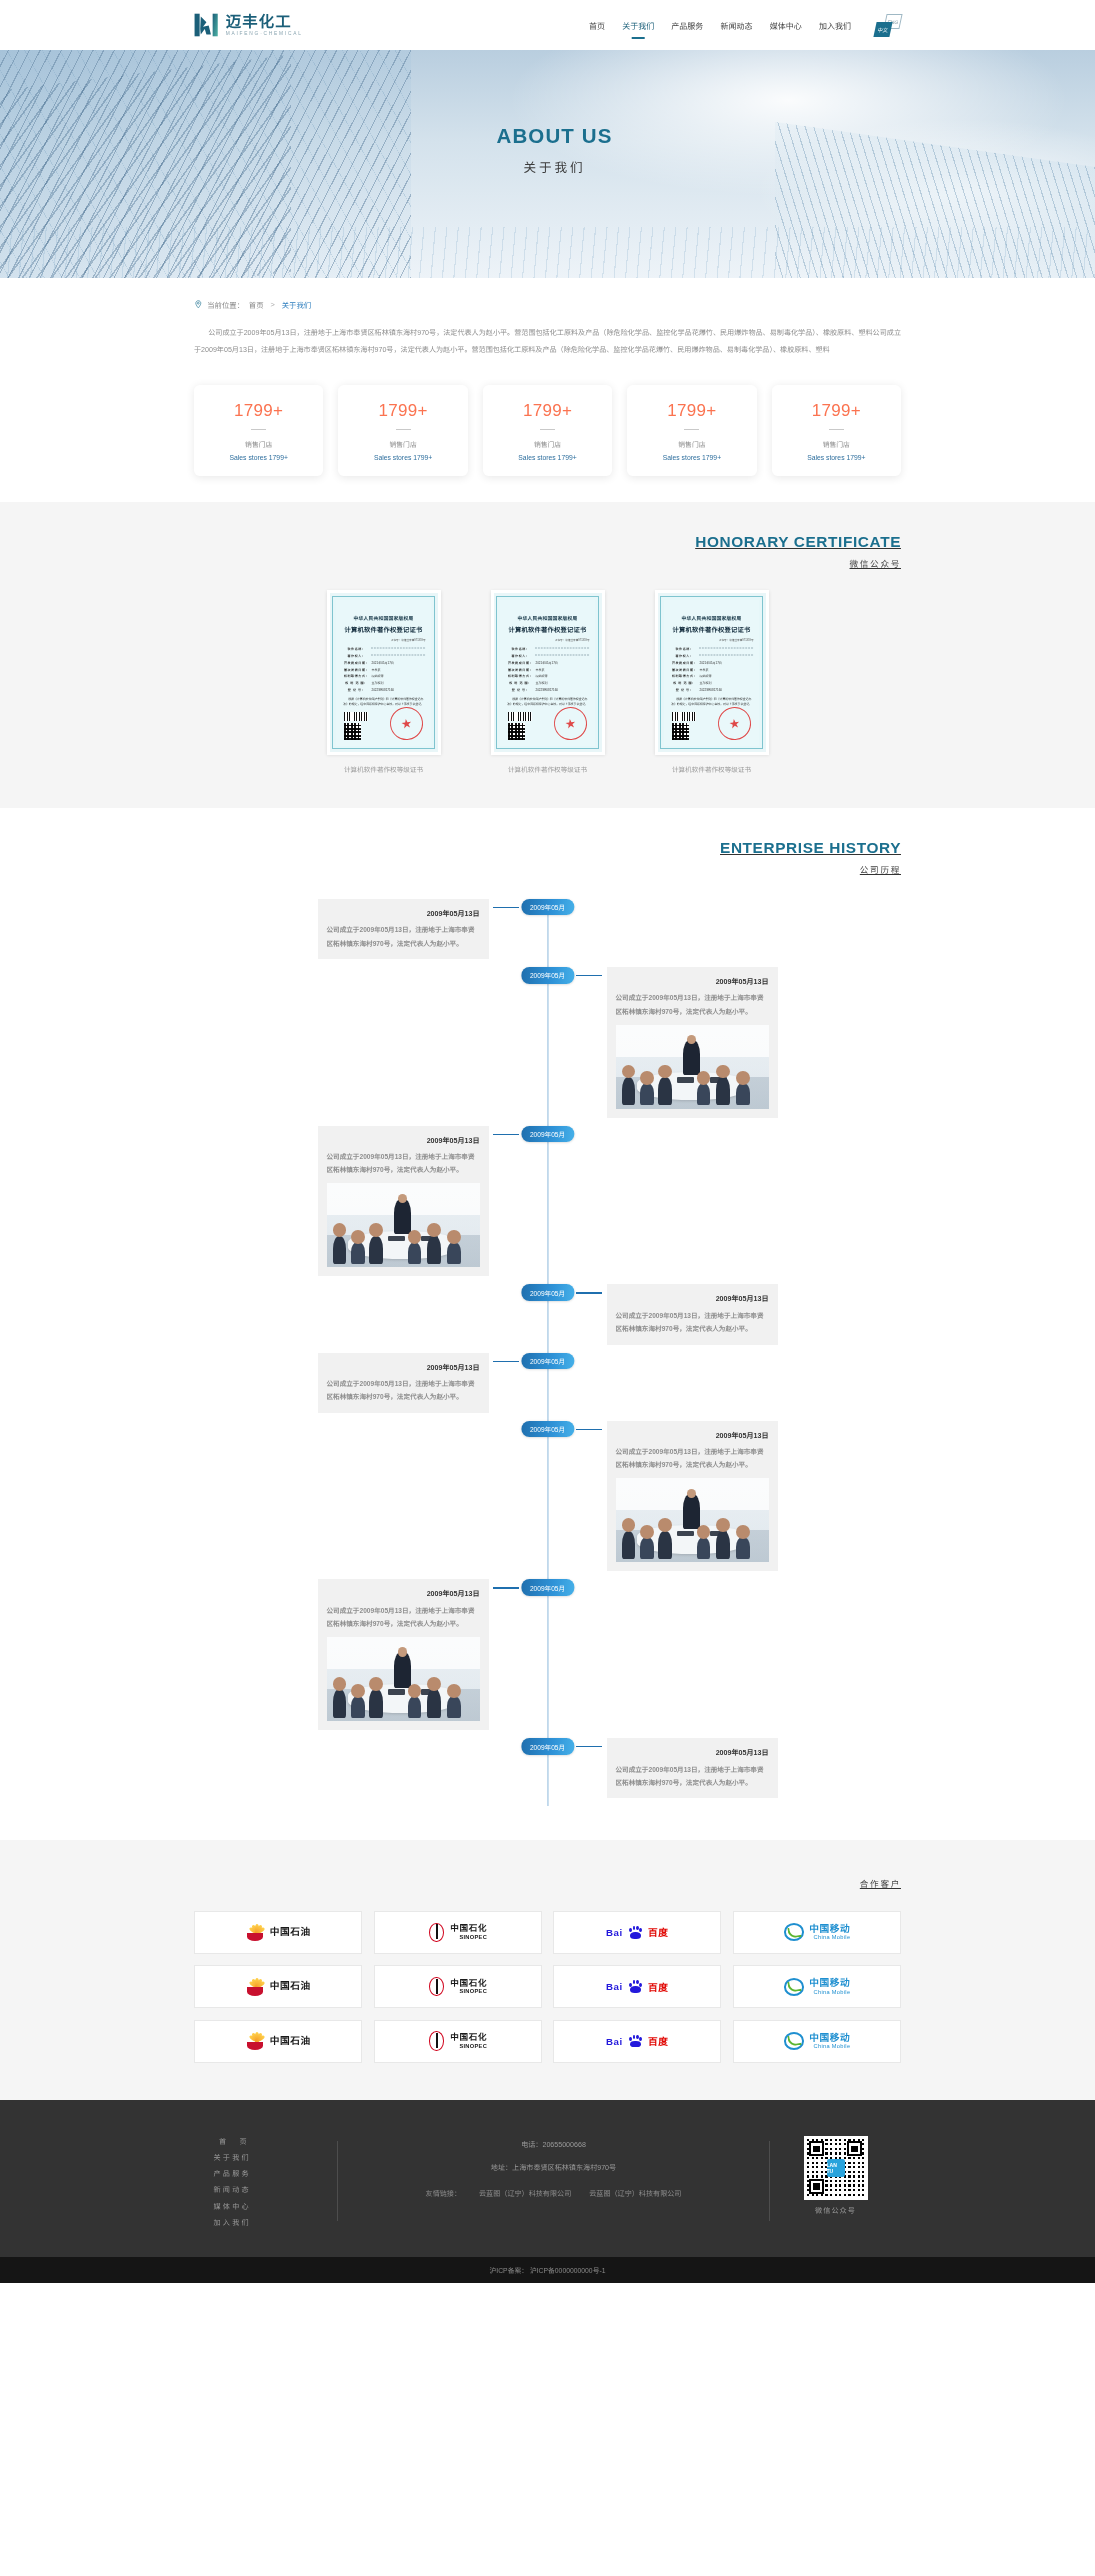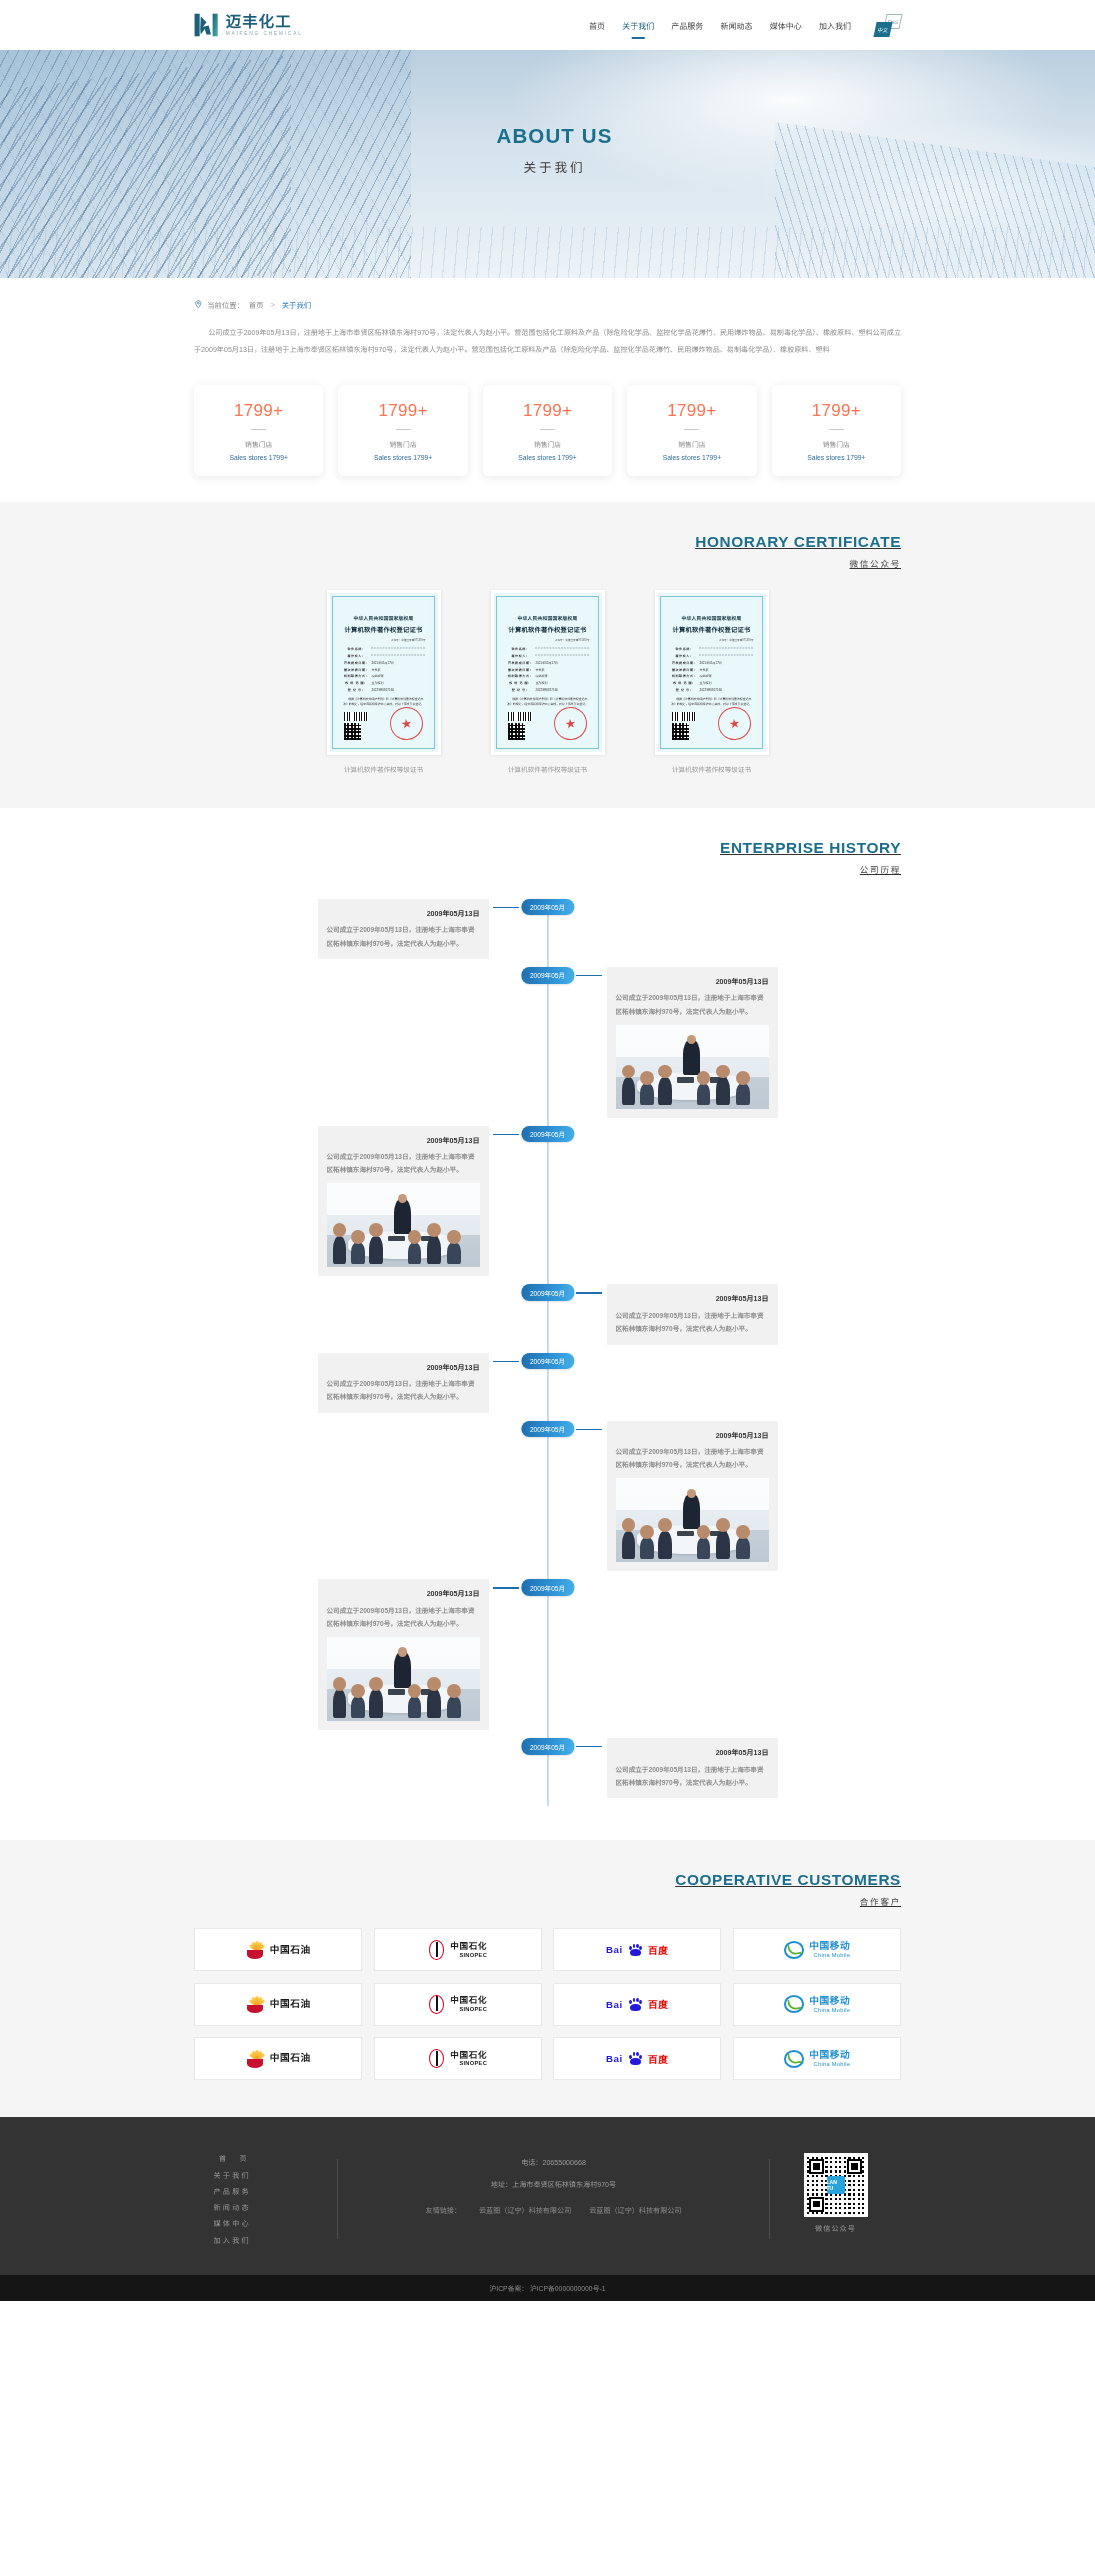--- a/index.html
+++ b/index.html
@@ -739,21 +739,20 @@
           </div>
       </div>
 
     </div>
   </div>
 </div>
 
 <div class="grey-sec">
   <div class="wrap">
     <div class="sec-head">
-      <div class="sec-en">COOPERATIVE CUSTOMERS</div>
       <div class="sec-cn">合作客户</div>
     </div>
 
     <div class="partners">
 
       <div class="p-card">
         <div class="pc-mark p-logo">
           <div class="petal" style="transform:rotate(-60deg)"></div>
             <div class="petal" style="transform:rotate(-30deg)"></div>
           <div class="petal" style="transform:rotate(0deg)"></div>

